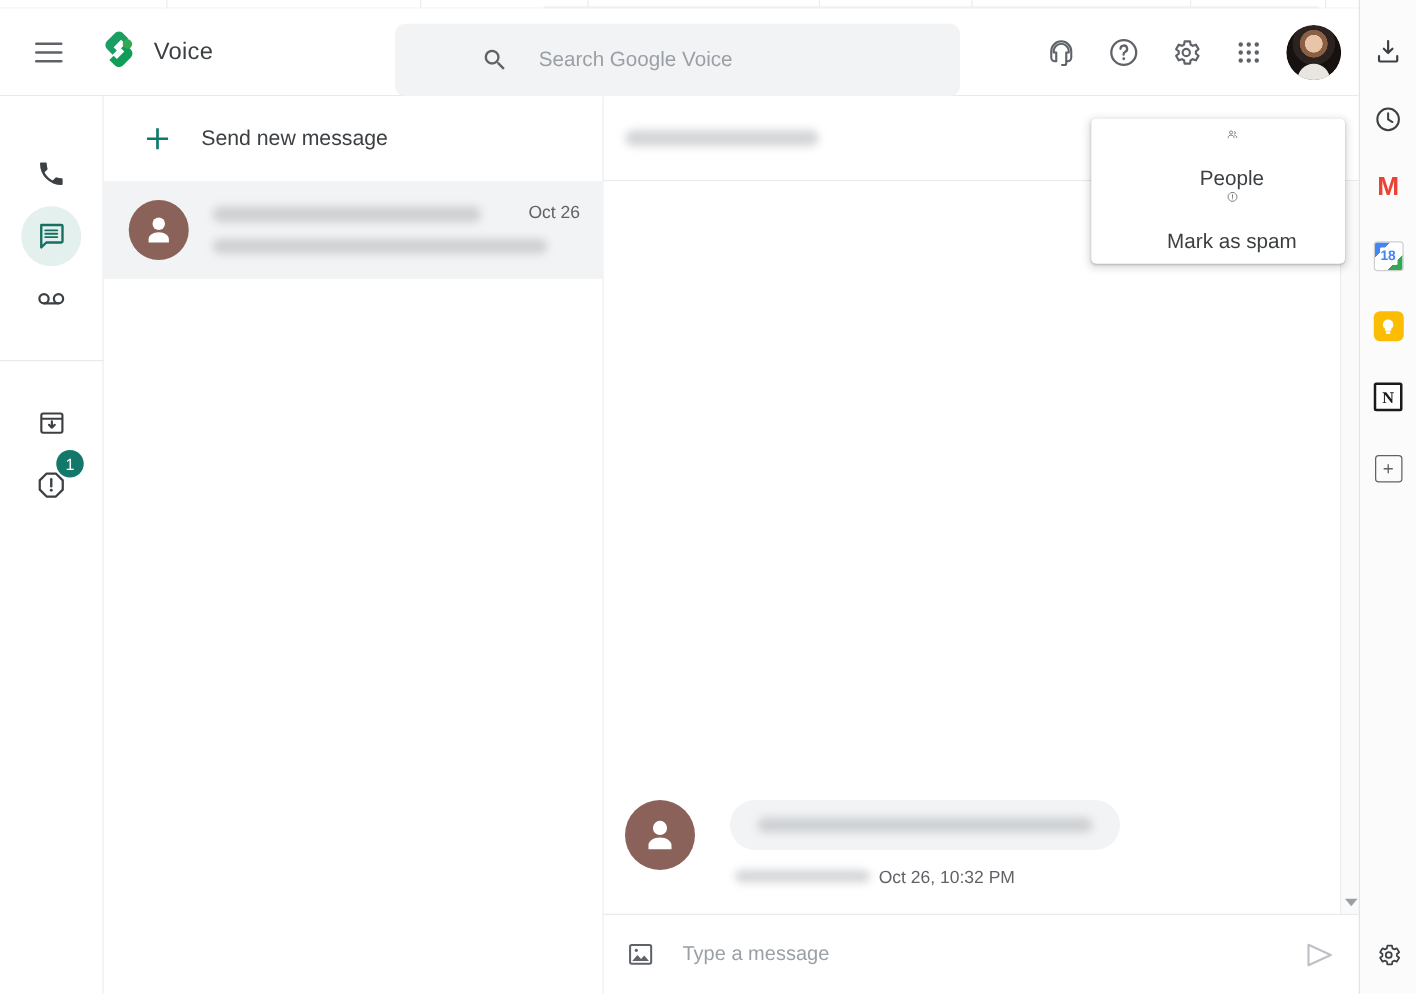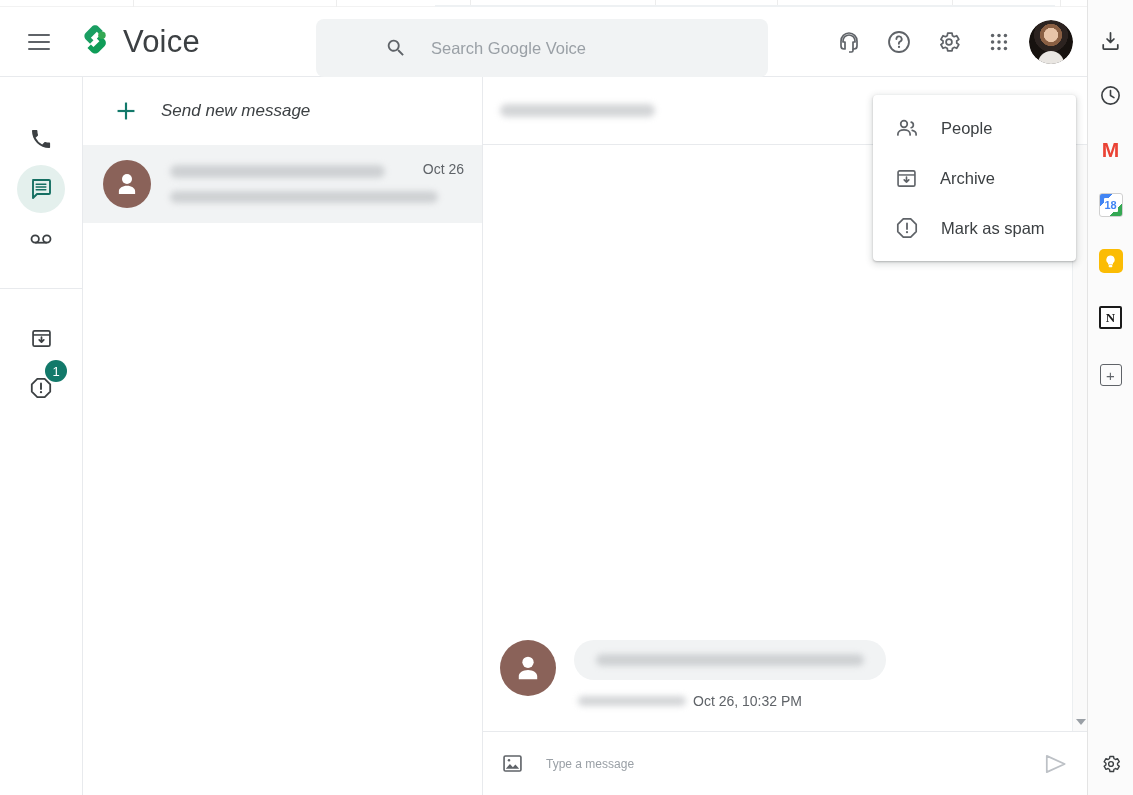--- a/index.html
+++ b/index.html
@@ -38,21 +38,21 @@
   }
   .hamburger {
     width: 48px; height: 48px; margin-left: 15px;
     display: flex; flex-direction: column; justify-content: center;
     align-items: center; gap: 5px; border-radius: 50%; cursor: pointer;
   }
   .hamburger span { display: block; width: 22px; height: 2px; background: #5f6368; border-radius: 1px; }
 
   .brand { display: flex; align-items: center; margin-left: 16px; gap: 10px; cursor: pointer; }
   .brand-logo { width: 34px; height: 34px; }
-  .brand-text { font-size: 31px; color: #3c4043; letter-spacing: .2px; }
+  .brand-text { font-size: 19px; color: #3c4043; letter-spacing: .2px; }
 
   .searchwrap {
     position: absolute; left: 316px; top: 12px;
     width: 452px; height: 58px;
     background: #f1f3f4; border-radius: 8px;
     display: flex; align-items: center; cursor: text; padding-left: 47px;
   }
   .search-icon { margin-left: 22px; margin-right: 24px; display: flex; }
   .search-input {
     border: none; outline: none; background: transparent;
@@ -104,21 +104,21 @@
 
   
   .listcol {
     position: absolute; top: 70px; left: 83px; width: 400px; height: 718px;
     background: #fff; border-right: 1px solid #e8eaed;
   }
   .compose-row {
     height: 68px; display: flex; align-items: center; padding-left: 30px;
     cursor: pointer; gap: 22px;
   }
-  .compose-label { font-size: 17px; color: #3c4043; font-style: italic; }
+  .compose-label { font-size: 17px; color: #3c4043; }
 
   .conv-item {
     height: 78px; display: flex; align-items: center;
     padding: 0 18px 0 20px; background: #f1f3f4; cursor: pointer; position: relative;
   }
   .conv-avatar {
     width: 48px; height: 48px; border-radius: 50%; background: #8a6259;
     display: flex; align-items: center; justify-content: center; flex: 0 0 48px;
   }
   .conv-texts { flex: 1; margin-left: 19px; min-width: 0; }
@@ -140,21 +140,21 @@
     display: flex; align-items: center; padding-left: 17px;
   }
   .thread-title { height: 13px; width: 155px; }
 
   .thread-body {
     position: absolute; top: 68px; left: 0; width: 604px; height: 586px;
     background: #fff; overflow: hidden;
   }
   .msg-row {
     position: absolute; bottom: 22px; left: 17px;
-    display: flex; align-items: flex-start; gap: 18px;
+    display: flex; align-items: flex-start; gap: 28px;
   }
   .msg-avatar {
     width: 56px; height: 56px; border-radius: 50%; background: #8a6259;
     display: flex; align-items: center; justify-content: center; flex: 0 0 56px;
   }
   .bubble {
     background: #f1f3f4; border-radius: 20px;
     padding: 14px 22px; min-width: 284px;
   }
   .bubble-text { height: 12px; width: 268px; }
@@ -172,35 +172,35 @@
     border-right: 5px solid transparent; border-top: 6px solid #9aa0a6;
   }
 
   .composer {
     position: absolute; bottom: 0; left: 0; width: 604px; height: 64px;
     border-top: 1px solid #e8eaed; display: flex; align-items: center;
     padding: 0 18px 0 18px; gap: 22px; background: #fff;
   }
   .composer-input {
     flex: 1; border: none; outline: none; background: transparent;
-    font-size: 12px; color: #3c4043;
+    font-size: 16px; color: #3c4043;
     font-family: "Liberation Sans", sans-serif;
   }
   .composer-input::placeholder { color: #9aa0a6; }
 
   
   .ctxmenu {
     position: absolute; top: 88px; left: 873px; width: 203px;
     background: #fff; border-radius: 4px;
     box-shadow: 0 2px 6px 2px rgba(60,64,67,.15), 0 1px 2px rgba(60,64,67,.3);
     padding: 8px 0; z-index: 40;
   }
   .ctx-item {
     height: 50px; display: flex; align-items: center;
-    padding-left: 22px; gap: 22px; cursor: pointer;
+    padding-left: 22px; gap: 22px; cursor: pointer; flex-direction: column;
   }
   .ctx-label { font-size: 16.5px; color: #3c4043; }
 
   
   .extrail {
     position: absolute; top: 0; right: 0; width: 46px; height: 795px;
     background: #fbfbfb; border-left: 1px solid #e4e4e4;
     display: flex; flex-direction: column; align-items: center; padding-top: 12px; gap: 8px;
   }
   .ext-item {
@@ -440,28 +440,20 @@
 
       <div class="ctx-item">
         <svg width="24" height="24" viewBox="0 0 24 24">
           <circle cx="9" cy="8" r="3.3" fill="none" stroke="#5f6368" stroke-width="1.7"></circle>
           <path d="M2.9 19v-1c0-2.6 2.7-4.2 6.1-4.2s6.1 1.6 6.1 4.2v1" fill="none" stroke="#5f6368" stroke-width="1.7" stroke-linecap="round"></path>
           <path d="M16.2 6.1a2.9 2.9 0 0 1 0 5.6M17.2 14.3c2.2.5 3.9 1.8 3.9 3.7v1" fill="none" stroke="#5f6368" stroke-width="1.7" stroke-linecap="round"></path>
         </svg>
         <span class="ctx-label">People</span>
       </div>
 
-      <div class="ctx-item">
-        <svg width="23" height="23" viewBox="0 0 24 24">
-          <rect x="3.2" y="4" width="17.6" height="16" rx="1.6" fill="none" stroke="#5f6368" stroke-width="1.7"></rect>
-          <line x1="3.2" y1="8.3" x2="20.8" y2="8.3" stroke="#5f6368" stroke-width="1.5"></line>
-          <path d="M12 10.6v5.2m0 0l-2.4-2.4M12 15.8l2.4-2.4" fill="none" stroke="#5f6368" stroke-width="1.7" stroke-linecap="round" stroke-linejoin="round"></path>
-        </svg>
-        <span class="ctx-label">Archive</span>
-      </div>
 
       <div class="ctx-item">
         <svg width="24" height="24" viewBox="0 0 24 24">
           <path d="M8.3 2.8h7.4l5.5 5.5v7.4l-5.5 5.5H8.3l-5.5-5.5V8.3z" fill="none" stroke="#5f6368" stroke-width="1.7" stroke-linejoin="round"></path>
           <line x1="12" y1="7.4" x2="12" y2="13" stroke="#5f6368" stroke-width="1.8" stroke-linecap="round"></line>
           <circle cx="12" cy="16.2" r="1.1" fill="#5f6368"></circle>
         </svg>
         <span class="ctx-label">Mark as spam</span>
       </div>
 

